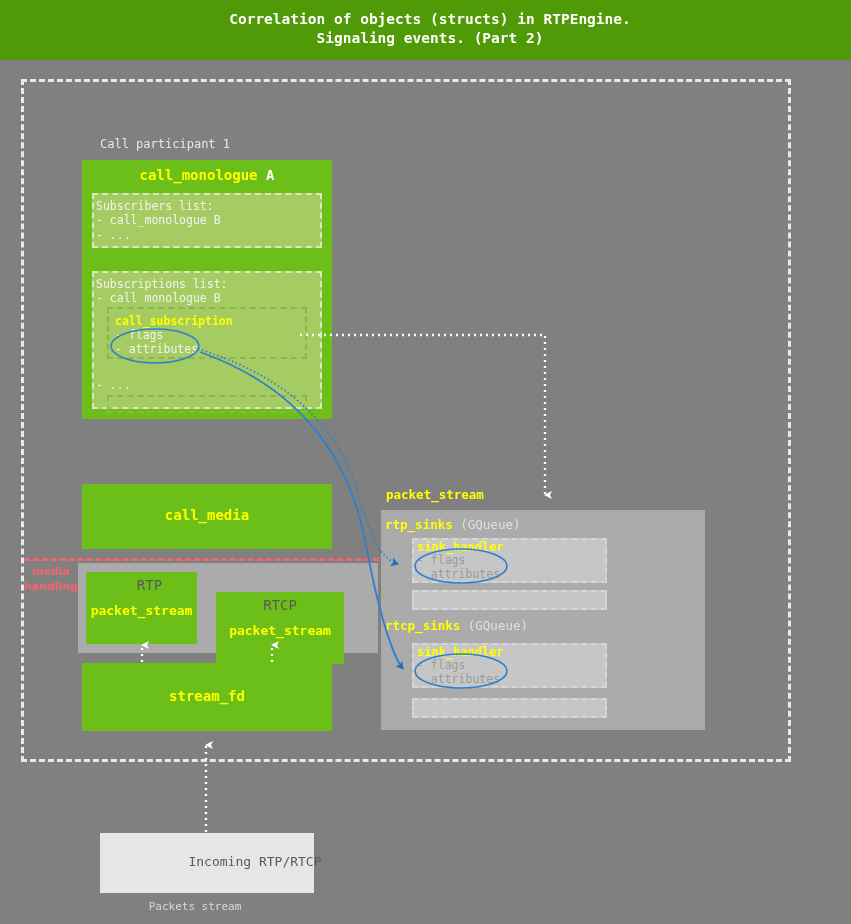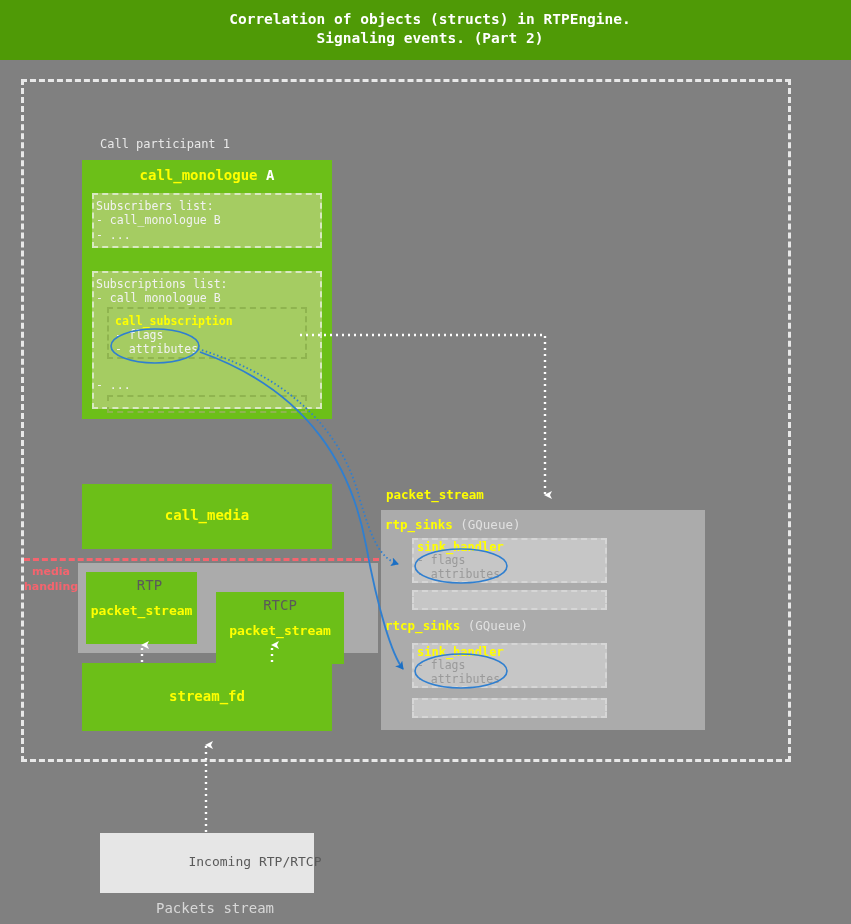--- a/index.html
+++ b/index.html
@@ -106,22 +106,22 @@
     position:absolute;left:100px;top:833px;width:214px;height:60px;
     background:#e6e6e6;
   }
   #incoming span{
     position:absolute;width:100%;top:21px;text-align:center;
     color:#5a5a5a;font-size:13px;
     font-family:"DejaVu Sans Mono","Liberation Mono",monospace;
     padding-left:48px;
   }
   #packets-stream{
-    position:absolute;left:108px;top:900px;width:214px;text-align:center;
-    color:#d8d8d8;font-size:14px;
+    position:absolute;left:88px;top:900px;width:214px;text-align:center;
+    color:#d8d8d8;font-size:11px;
     font-family:"DejaVu Sans Mono","Liberation Mono",monospace;
   }
   svg.ov{position:absolute;left:0;top:0;width:851px;height:924px;pointer-events:none;}
 </style>
 </head>
 <body>
 
 <div id="header">
   <div id="title"><span>Correlation of objects (structs) in RTPEngine.</span>
 <span>Signaling events. (Part 2)</span></div>

